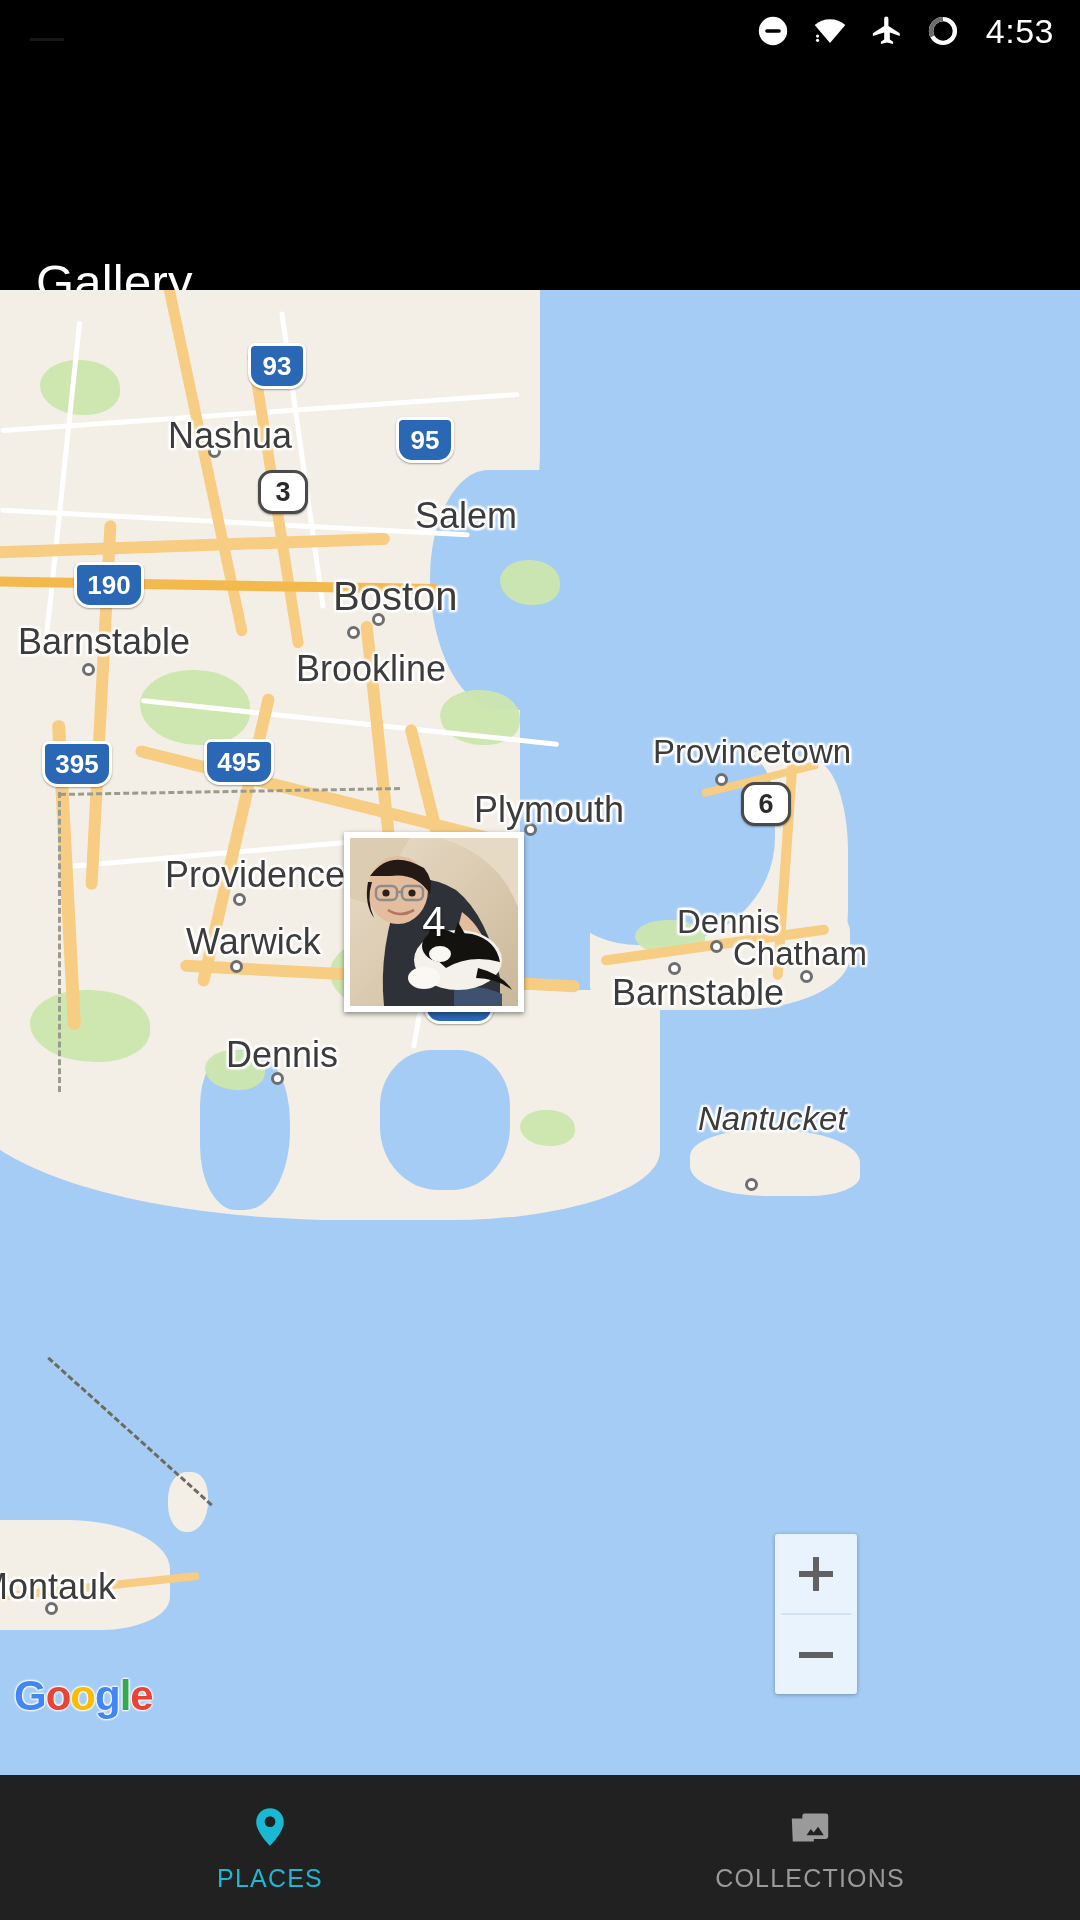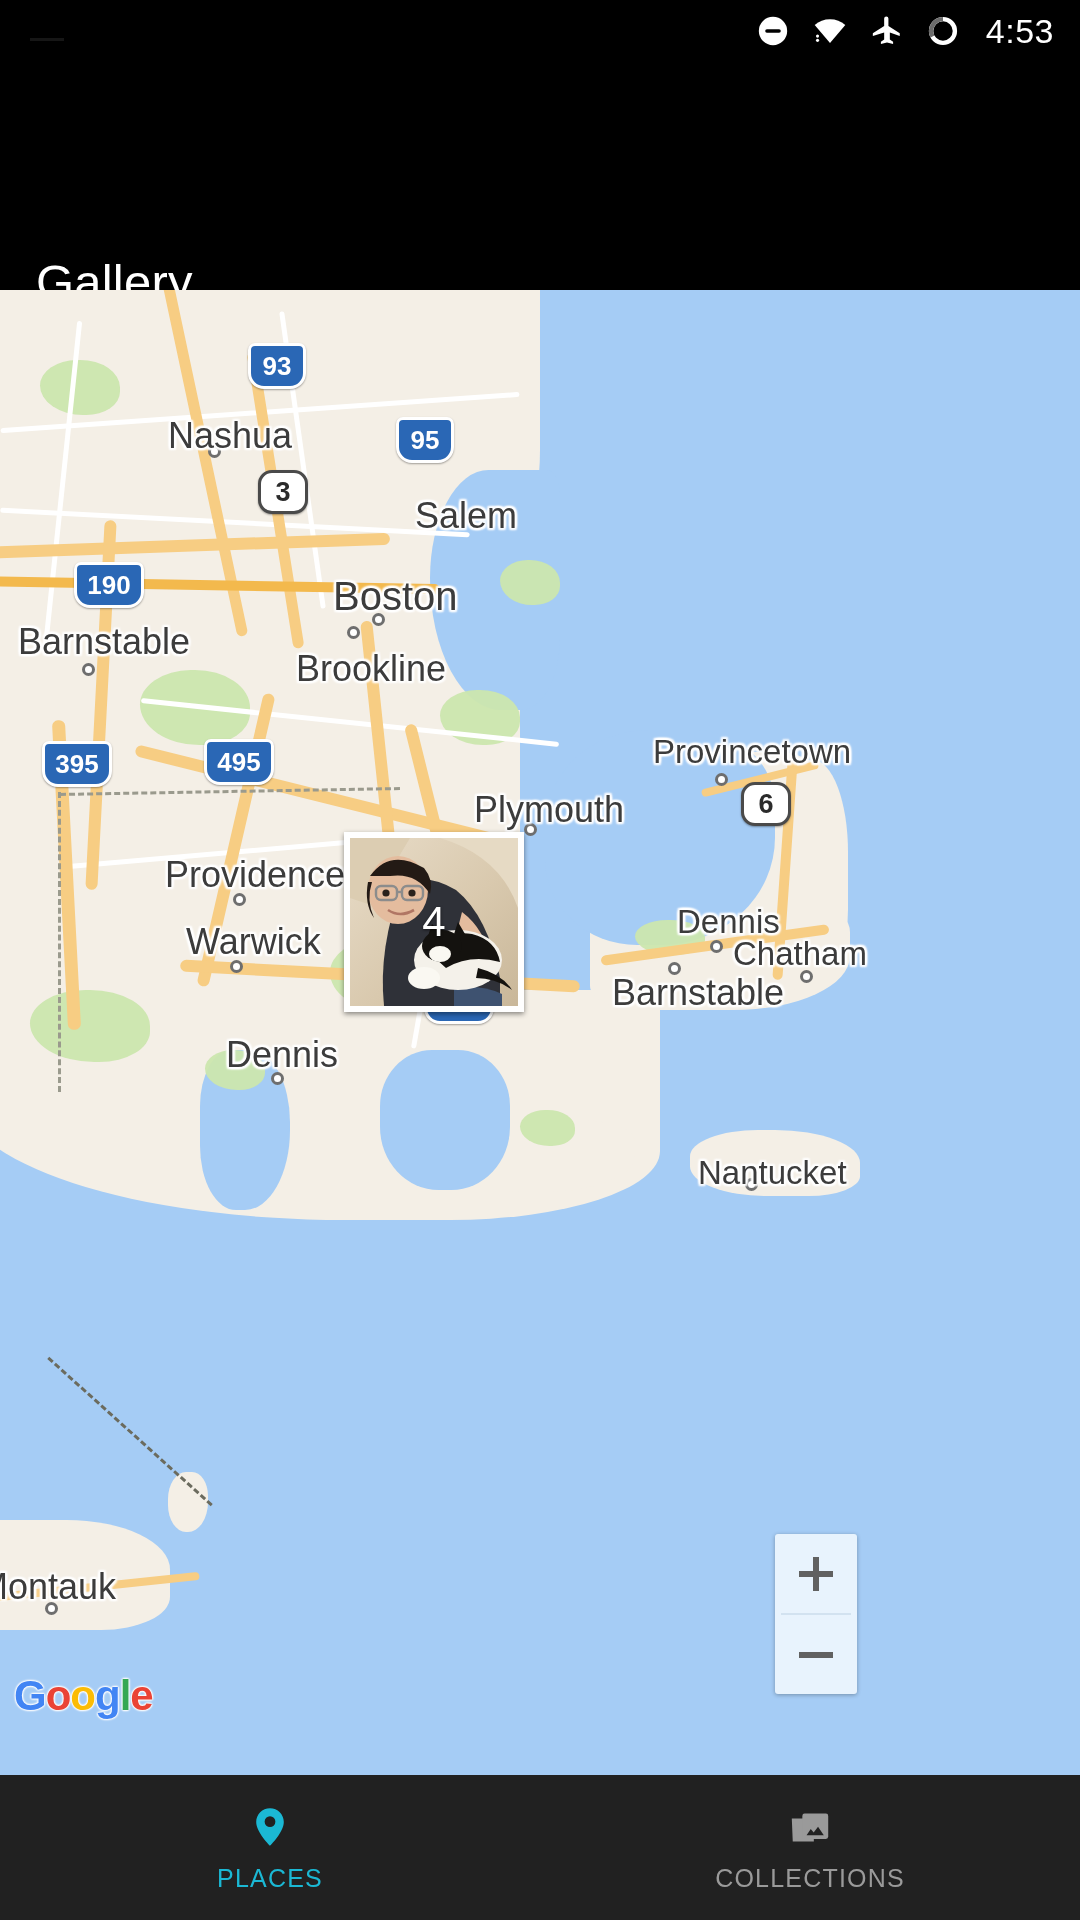--- a/index.html
+++ b/index.html
@@ -219,21 +219,21 @@
     <div class="city big" style="left:18px;  top:331px;">Barnstable</div>
     <div class="city big" style="left:296px; top:358px;">Brookline</div>
     <div class="city big" style="left:165px; top:564px;">Providence</div>
     <div class="city big" style="left:186px; top:631px;">Warwick</div>
     <div class="city big" style="left:474px; top:499px;">Plymouth</div>
     <div class="city" style="left:653px; top:443px;">Provincetown</div>
     <div class="city" style="left:677px; top:613px;">Dennis</div>
     <div class="city" style="left:733px; top:645px;">Chatham</div>
     <div class="city big" style="left:612px; top:682px;">Barnstable</div>
     <div class="city big" style="left:226px; top:744px;">Dennis</div>
-    <div class="city" style="left:698px; top:864px;">Nantucket</div>
+    <div class="city" style="left:698px; top:810px;font-style:italic;">Nantucket</div>
     <div class="city big" style="left:-22px; top:1276px;">Montauk</div>
 
     <div class="shield" style="left:248px; top:53px;">93</div>
     <div class="shield" style="left:396px; top:127px;">95</div>
     <div class="shield us" style="left:258px; top:180px;">3</div>
     <div class="shield wide" style="left:74px;  top:272px;">190</div>
     <div class="shield wide" style="left:42px;  top:451px;">395</div>
     <div class="shield wide" style="left:204px; top:449px;">495</div>
     <div class="shield us" style="left:741px; top:492px;">6</div>
     <div class="shield wide" style="left:424px; top:688px;">195</div>

